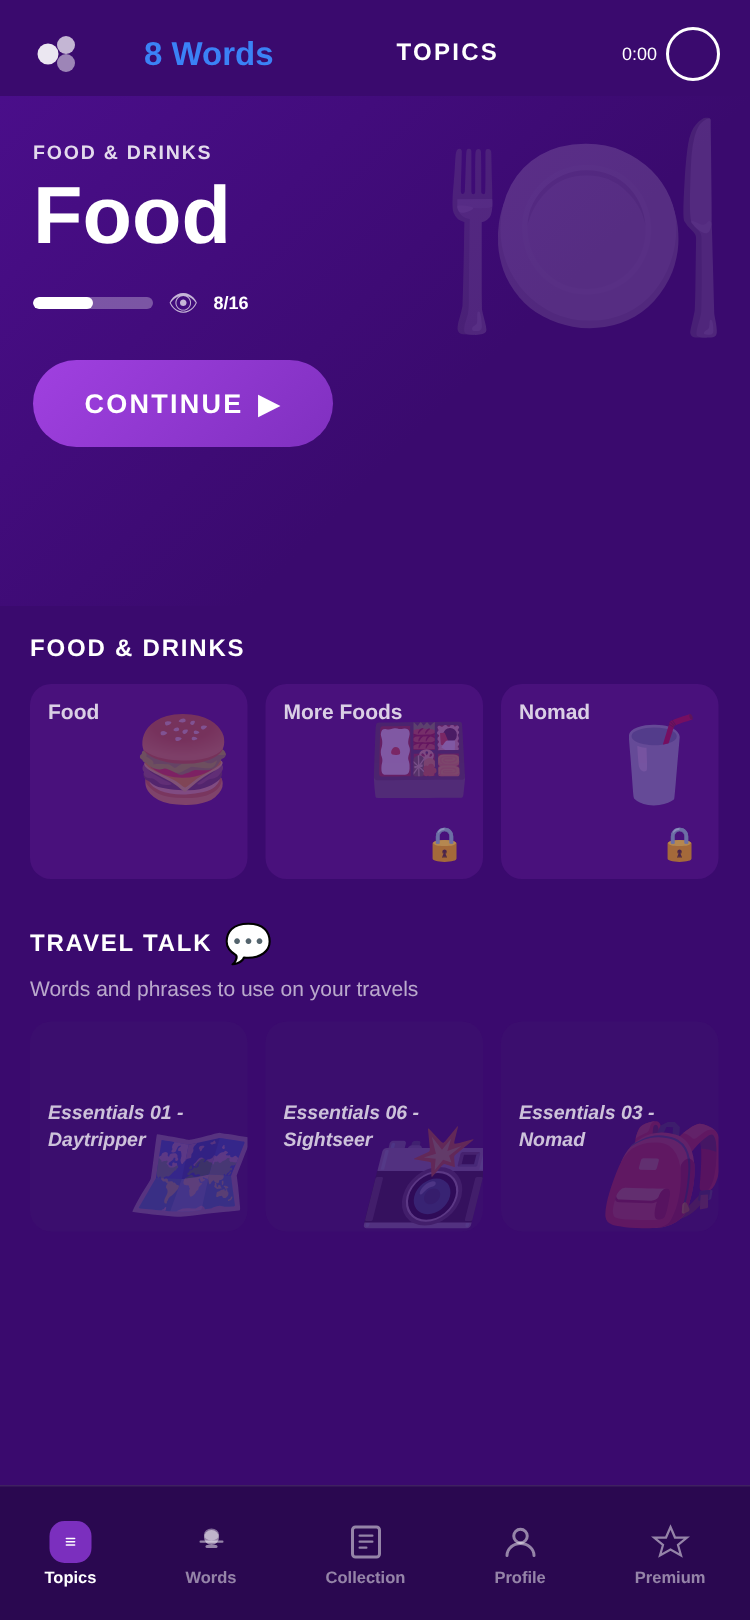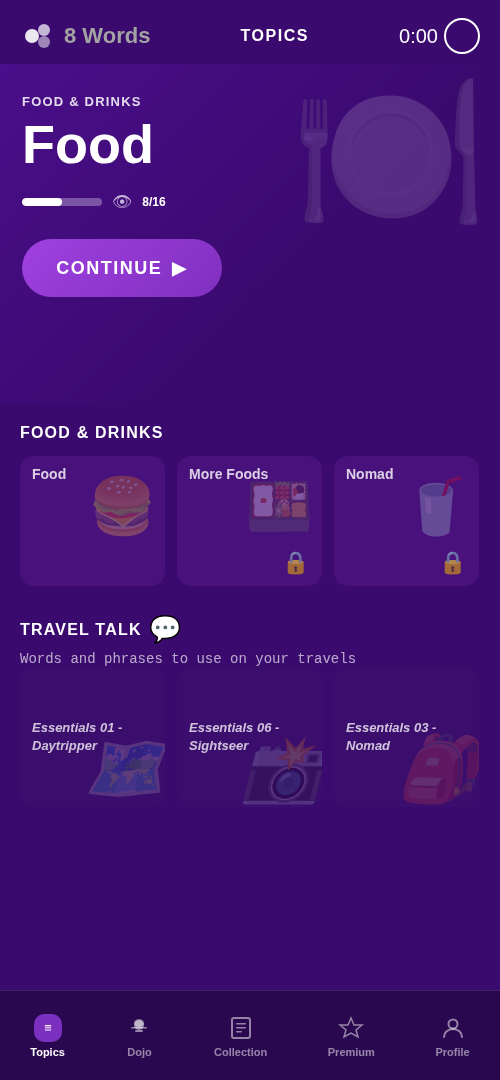--- a/index.html
+++ b/index.html
@@ -31,38 +31,39 @@
     }
 
     .logo-icon {
       width: 36px;
       height: 36px;
     }
 
     .app-title {
       font-size: 22px;
       font-weight: 700;
-      color: #a3a3a3;
+      color: #3b82f6;
+      margin-left: 32px;
     }
 
     .header-center {
       font-size: 16px;
       font-weight: 700;
       letter-spacing: 1.5px;
       color: white;
     }
 
     .header-right {
       display: flex;
       align-items: center;
       gap: 6px;
     }
 
     .timer-text {
-      font-size: 20px;
+      font-size: 12px;
       font-weight: 500;
       color: white;
     }
 
     .timer-circle {
       width: 36px;
       height: 36px;
       border-radius: 50%;
       border: 2.5px solid white;
       background: transparent;
@@ -178,21 +179,21 @@
       font-size: 16px;
       font-weight: 800;
       letter-spacing: 1.2px;
       color: white;
     }
 
     .section-subtitle {
       font-size: 14px;
       color: rgba(255,255,255,0.65);
       margin-top: -8px;
-      font-family: Liberation Mono, monospace;
+      margin-bottom: 14px;
     }
 
     .cards-row {
       display: flex;
       gap: 12px;
       overflow: visible;
     }
 
     .topic-card {
       width: 145px;
@@ -441,48 +442,48 @@
 
   <div class="nav-item">
     <div class="nav-icon">
       <svg width="26" height="26" viewBox="0 0 26 26" fill="none">
         <circle cx="13" cy="10" r="5" fill="rgba(255,255,255,0.5)"></circle>
         <rect x="9" y="15" width="8" height="2" rx="1" fill="rgba(255,255,255,0.5)"></rect>
         <ellipse cx="13" cy="8" rx="5" ry="4" fill="rgba(255,255,255,0.4)"></ellipse>
         <rect x="5" y="12" width="16" height="1.5" rx="0.75" fill="rgba(255,255,255,0.5)"></rect>
       </svg>
     </div>
-    <span class="nav-label">Dojo</span>
+    <span class="nav-label">Words</span>
   </div>
 
   <div class="nav-item">
     <div class="nav-icon">
       <svg width="26" height="26" viewBox="0 0 26 26" fill="none">
         <rect x="4" y="3" width="18" height="20" rx="2" stroke="rgba(255,255,255,0.5)" stroke-width="2" fill="none"></rect>
         <rect x="8" y="8" width="10" height="1.5" rx="0.75" fill="rgba(255,255,255,0.5)"></rect>
         <rect x="8" y="12" width="10" height="1.5" rx="0.75" fill="rgba(255,255,255,0.5)"></rect>
         <rect x="8" y="16" width="6" height="1.5" rx="0.75" fill="rgba(255,255,255,0.5)"></rect>
       </svg>
     </div>
     <span class="nav-label">Collection</span>
   </div>
 
   <div class="nav-item">
     <div class="nav-icon">
       <svg width="26" height="26" viewBox="0 0 26 26" fill="none">
-        <polygon points="13,3 16,10 24,10 18,15 20,22 13,18 6,22 8,15 2,10 10,10" stroke="rgba(255,255,255,0.5)" stroke-width="1.5" fill="none"></polygon>
+        <circle cx="13" cy="9" r="4.5" stroke="rgba(255,255,255,0.5)" stroke-width="2" fill="none"></circle>
+        <path d="M4 22c0-4.4 4-8 9-8s9 3.6 9 8" stroke="rgba(255,255,255,0.5)" stroke-width="2" fill="none" stroke-linecap="round"></path>
       </svg>
     </div>
-    <span class="nav-label">Premium</span>
+    <span class="nav-label">Profile</span>
   </div>
 
   <div class="nav-item">
     <div class="nav-icon">
       <svg width="26" height="26" viewBox="0 0 26 26" fill="none">
-        <circle cx="13" cy="9" r="4.5" stroke="rgba(255,255,255,0.5)" stroke-width="2" fill="none"></circle>
-        <path d="M4 22c0-4.4 4-8 9-8s9 3.6 9 8" stroke="rgba(255,255,255,0.5)" stroke-width="2" fill="none" stroke-linecap="round"></path>
+        <polygon points="13,3 16,10 24,10 18,15 20,22 13,18 6,22 8,15 2,10 10,10" stroke="rgba(255,255,255,0.5)" stroke-width="1.5" fill="none"></polygon>
       </svg>
     </div>
-    <span class="nav-label">Profile</span>
+    <span class="nav-label">Premium</span>
   </div>
 </nav>
 
 <div class="bottom-indicator"></div>
 
 </body></html>

